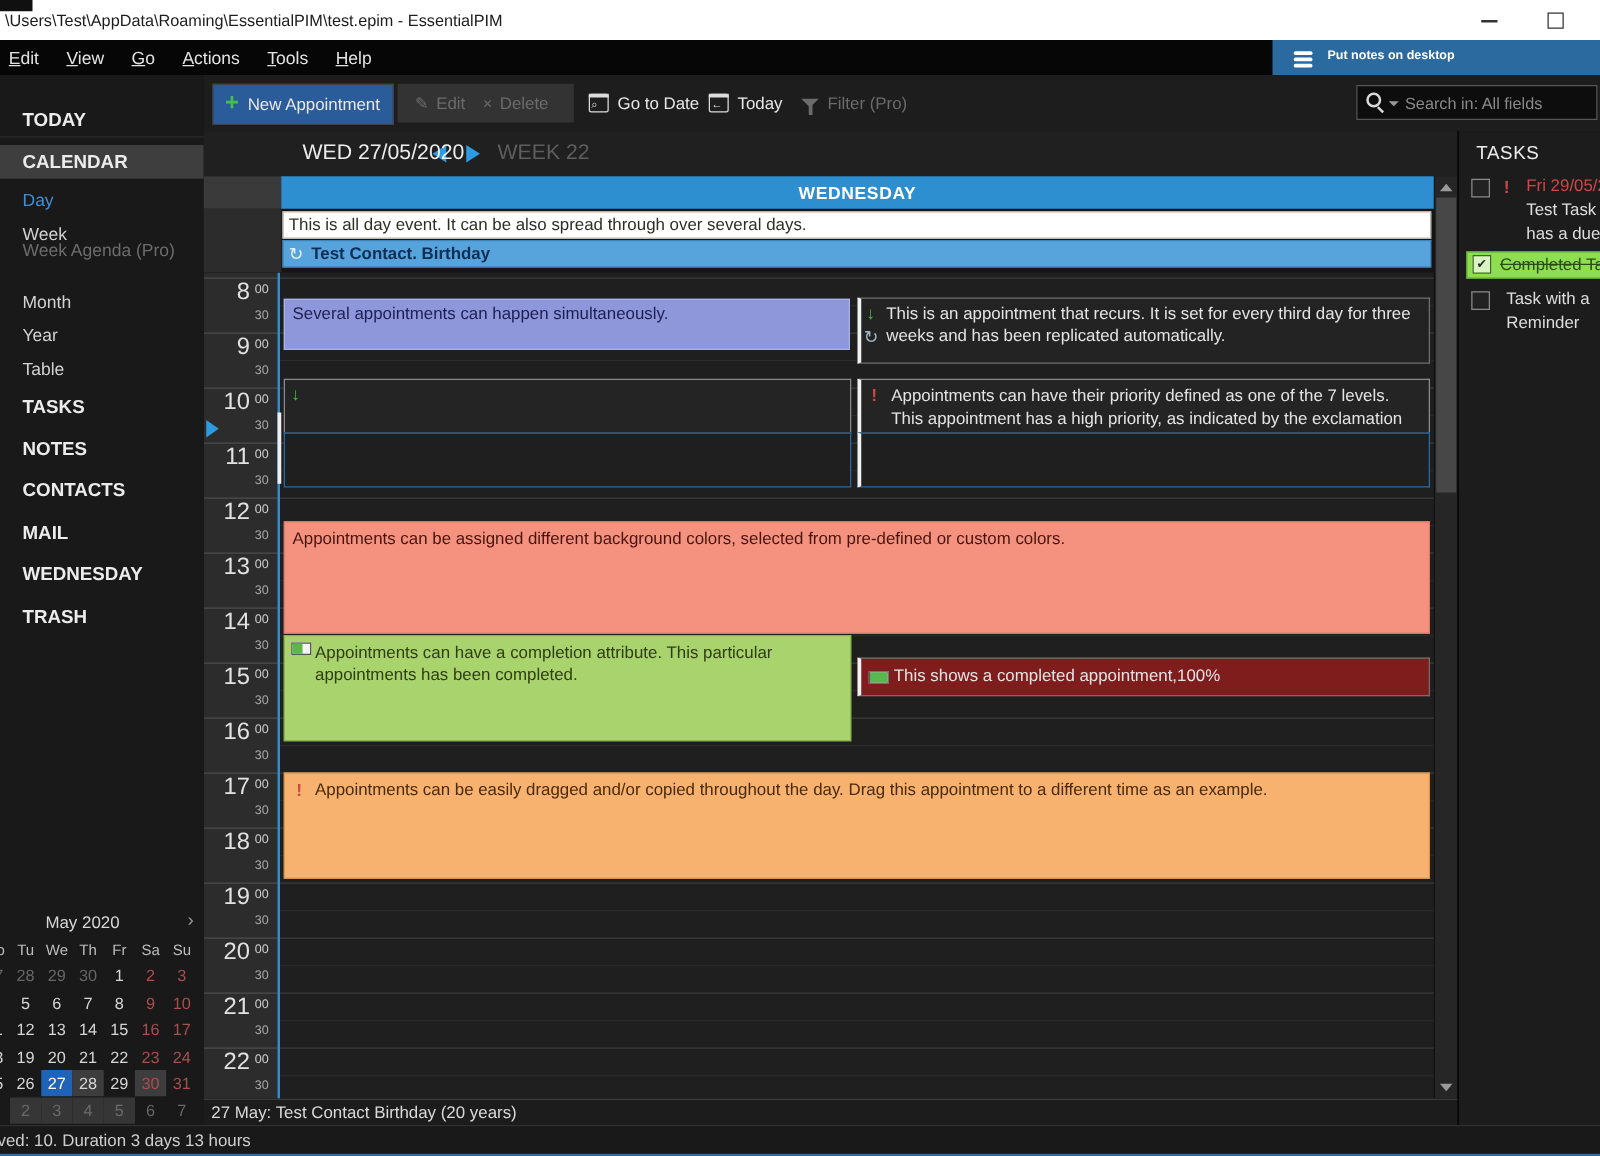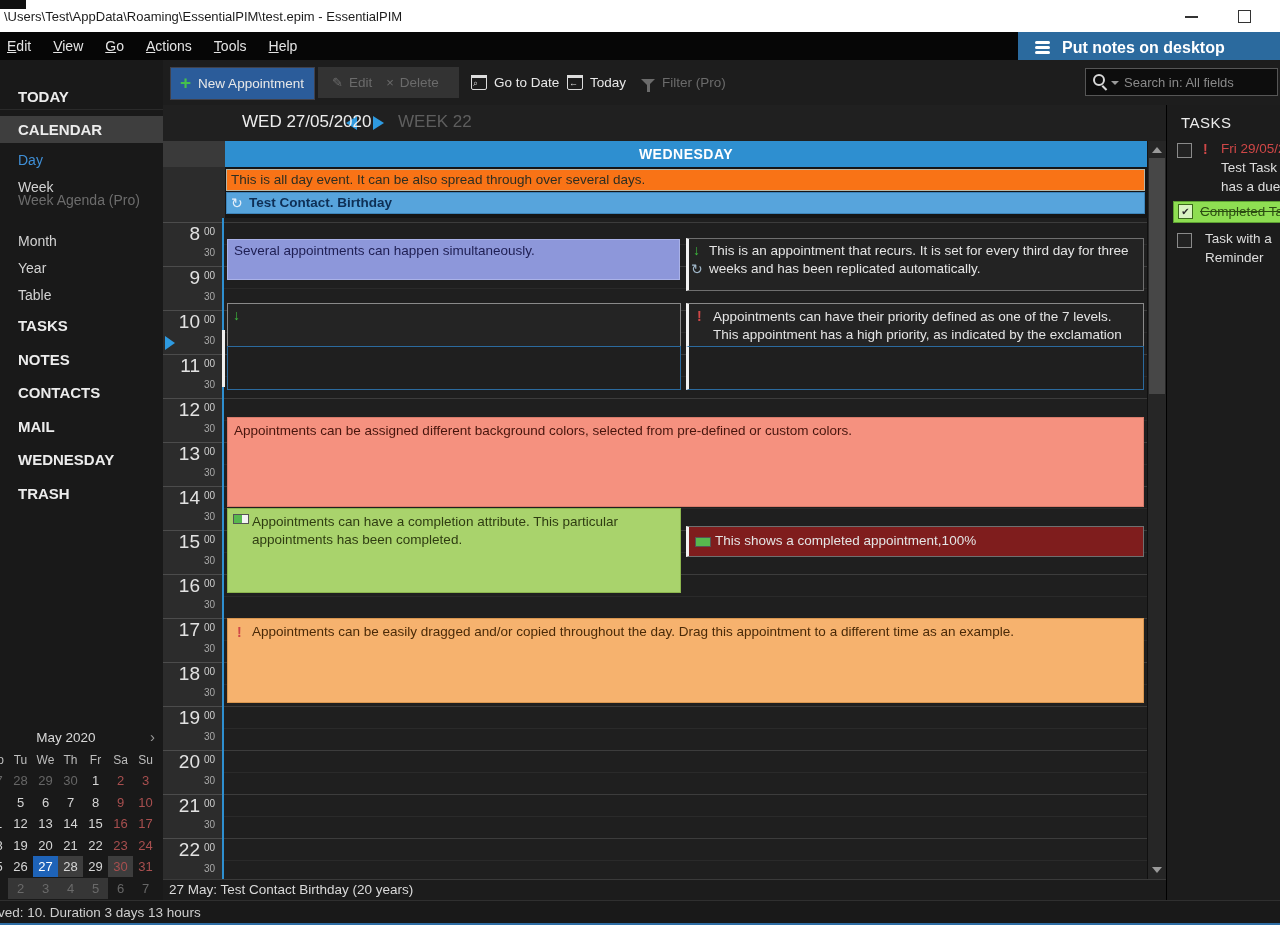--- a/index.html
+++ b/index.html
@@ -17,21 +17,21 @@
   
   #menubar{left:0;top:32px;width:1280px;height:28px;background:#060606;display:flex;align-items:center;}
   .menu-item{color:#e4e4e4;font-size:14px;padding:0 11px;line-height:28px;white-space:nowrap;}
   .menu-item:first-child{margin-left:-4px;}
   .menu-item u{text-decoration:underline;}
   
   #banner{left:1018px;top:32px;width:262px;height:31px;background:#2b6a9e;}
   #banner-icon{position:absolute;left:17px;top:8px;width:15px;height:15px;}
   #banner-icon i{position:absolute;left:0;width:15px;height:2.5px;background:#fff;border-radius:2px;display:block;}
   #banner-icon i:nth-child(1){top:1px;}#banner-icon i:nth-child(2){top:6px;}#banner-icon i:nth-child(3){top:11px;}
-  #banner-label{position:absolute;left:44px;top:7px;font-size:16px;font-weight:bold;color:#fff;white-space:nowrap;}
+  #banner-label{position:absolute;left:44px;top:7px;font-size:10px;font-weight:bold;color:#fff;white-space:nowrap;}
   
   #toolbar{left:163px;top:60px;width:1117px;height:45px;background:#1d1d1d;}
   #collapse-chevron{left:141px;top:63px;color:#a8a8a8;font-size:15px;}
   .tb-label{font-size:13.5px;color:#e8e8e8;white-space:nowrap;}
   #btn-new{left:7px;top:7px;width:143px;height:31px;background:#2b5c9a;border:1px solid #41414a;display:flex;align-items:center;}
   #btn-new .plus{color:#45c04c;font-size:19px;font-weight:bold;margin:0 7px 2px 9px;}
   #grp-disabled{left:155px;top:7px;width:141px;height:31px;background:#333333;display:flex;align-items:center;}
   .tb-dis{color:#6b6b6b;font-size:13.5px;white-space:nowrap;}
   #grp-disabled .ico{margin:0 6px 0 14px;font-size:13px;color:#6b6b6b;}
   .tb-btn{display:flex;align-items:center;position:absolute;top:7px;height:31px;}
@@ -89,21 +89,21 @@
   #nav-row{left:163px;top:105px;width:1003px;height:36px;background:#202020;}
   .nav-tri{position:absolute;top:11px;width:0;height:0;border-top:7px solid transparent;border-bottom:7px solid transparent;}
   #nav-prev{left:183px;border-right:11px solid #2e9ae0;}
   #nav-next{left:210px;border-left:11px solid #2e9ae0;}
   #nav-date{position:absolute;left:79px;top:7px;font-size:17px;color:#ededed;white-space:nowrap;}
   #nav-week{position:absolute;left:235px;top:7px;font-size:17px;color:#5e5e5e;white-space:nowrap;}
   #corner-hdr{left:163px;top:141px;width:62px;height:26px;background:#3a3a3a;}
   #corner-allday{left:163px;top:167px;width:62px;height:51px;background:#2c2c2c;}
   #day-header{left:225px;top:141px;width:922px;height:26px;background:#2e8fd0;text-align:center;line-height:26px;
       font-size:14px;font-weight:bold;color:#ffffff;letter-spacing:.5px;}
-  #allday-1{left:226px;top:169px;width:919px;height:22px;background:#f97316;border:1px solid #b9b6a6;box-sizing:border-box;
+  #allday-1{left:226px;top:169px;width:919px;height:22px;background:#ffffff;border:1px solid #b9b6a6;box-sizing:border-box;
       font-size:13.5px;color:#2e2e22;line-height:20px;padding-left:4px;white-space:nowrap;overflow:hidden;}
   #allday-2{left:226px;top:192px;width:919px;height:22px;background:#57a4dc;border:1px solid #3d85bb;box-sizing:border-box;
       font-size:13.5px;font-weight:bold;color:#0e2f55;line-height:20px;white-space:nowrap;overflow:hidden;}
   #allday-2 .rec{position:absolute;left:4px;top:0;font-weight:normal;color:#e3eefa;font-size:14px;}
   #allday-2 .txt{margin-left:22px;}
   
   #time-grid{left:163px;top:218px;width:985px;height:661px;overflow:hidden;background:#1f1f1f;}
   #gutter-bg{position:absolute;left:0;top:0;width:59px;height:661px;background:#2c2c2c;}
   .grid-line-g{position:absolute;left:0;width:59px;height:1px;background:#4c4c4c;}
   .grid-line-c{position:absolute;left:59px;width:926px;height:1px;background:#3c3c3c;}

